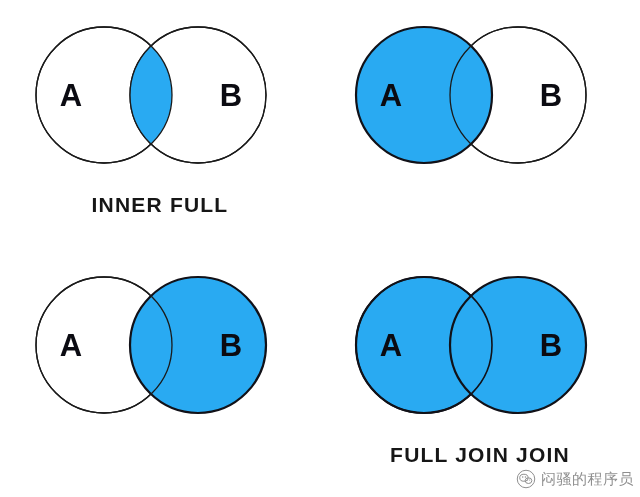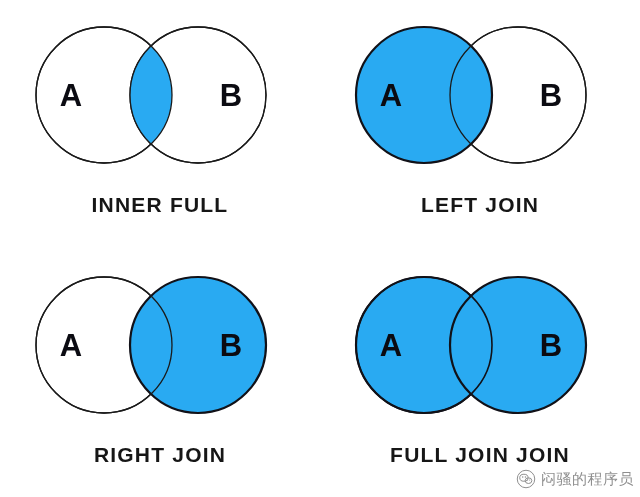--- a/index.html
+++ b/index.html
@@ -123,35 +123,33 @@
     <div class="venn-wrap">
       <svg class="venn-svg" width="320" height="180" viewBox="0 0 320 180">
         <circle cx="198" cy="95" r="68" fill="#ffffff" stroke="#1a1a1a" stroke-width="1.3"></circle>
         <circle cx="104" cy="95" r="68" fill="#29aaf2" stroke="#111118" stroke-width="2.2"></circle>
 
         <circle cx="198" cy="95" r="68" fill="none" stroke="#1a1a1a" stroke-width="1.3"></circle>
         <text class="set-letter" x="71" y="106" text-anchor="middle">A</text>
         <text class="set-letter" x="231" y="106" text-anchor="middle">B</text>
       </svg>
     </div>
-    <div class="join-caption">LEFT JOIN</div>
   </div>
 
   <div class="join-panel row-bottom">
     <div class="venn-wrap">
       <svg class="venn-svg" width="320" height="180" viewBox="0 0 320 180">
         <circle cx="104" cy="95" r="68" fill="#ffffff" stroke="#1a1a1a" stroke-width="1.3"></circle>
         <circle cx="198" cy="95" r="68" fill="#29aaf2" stroke="#111118" stroke-width="2.2"></circle>
 
         <circle cx="104" cy="95" r="68" fill="none" stroke="#1a1a1a" stroke-width="1.3"></circle>
         <text class="set-letter" x="71" y="106" text-anchor="middle">A</text>
         <text class="set-letter" x="231" y="106" text-anchor="middle">B</text>
       </svg>
     </div>
-    <div class="join-caption">RIGHT JOIN</div>
   </div>
 
   <div class="join-panel row-bottom">
     <div class="venn-wrap">
       <svg class="venn-svg" width="320" height="180" viewBox="0 0 320 180">
         <circle cx="104" cy="95" r="68" fill="#29aaf2" stroke="#111118" stroke-width="2.2"></circle>
         <circle cx="198" cy="95" r="68" fill="#29aaf2" stroke="#111118" stroke-width="2.2"></circle>
 
         <circle cx="104" cy="95" r="68" fill="none" stroke="#111118" stroke-width="1.6"></circle>
         <text class="set-letter" x="71" y="106" text-anchor="middle">A</text>

